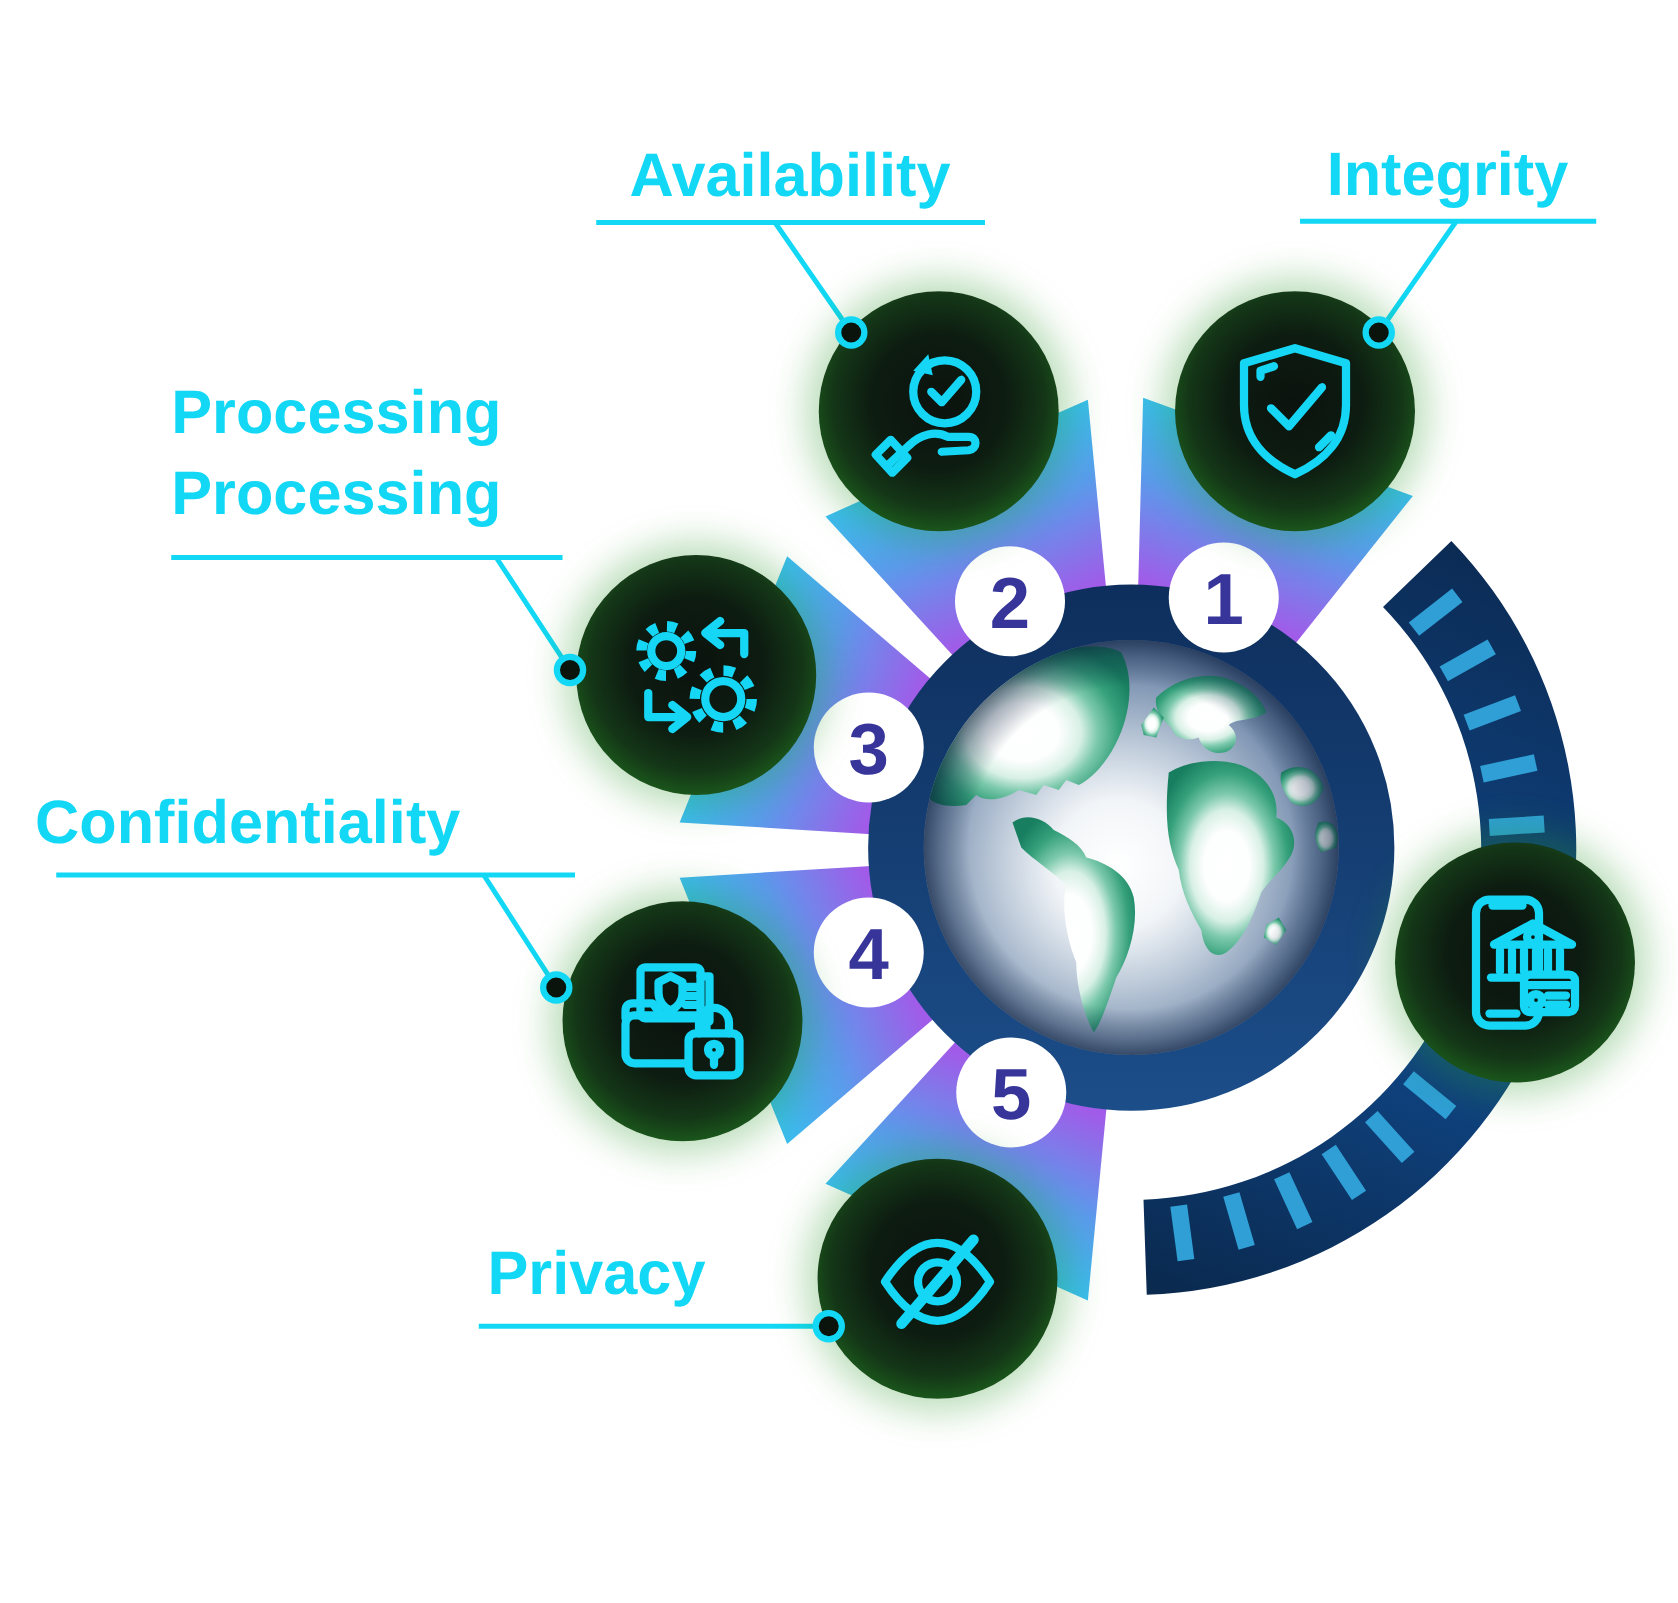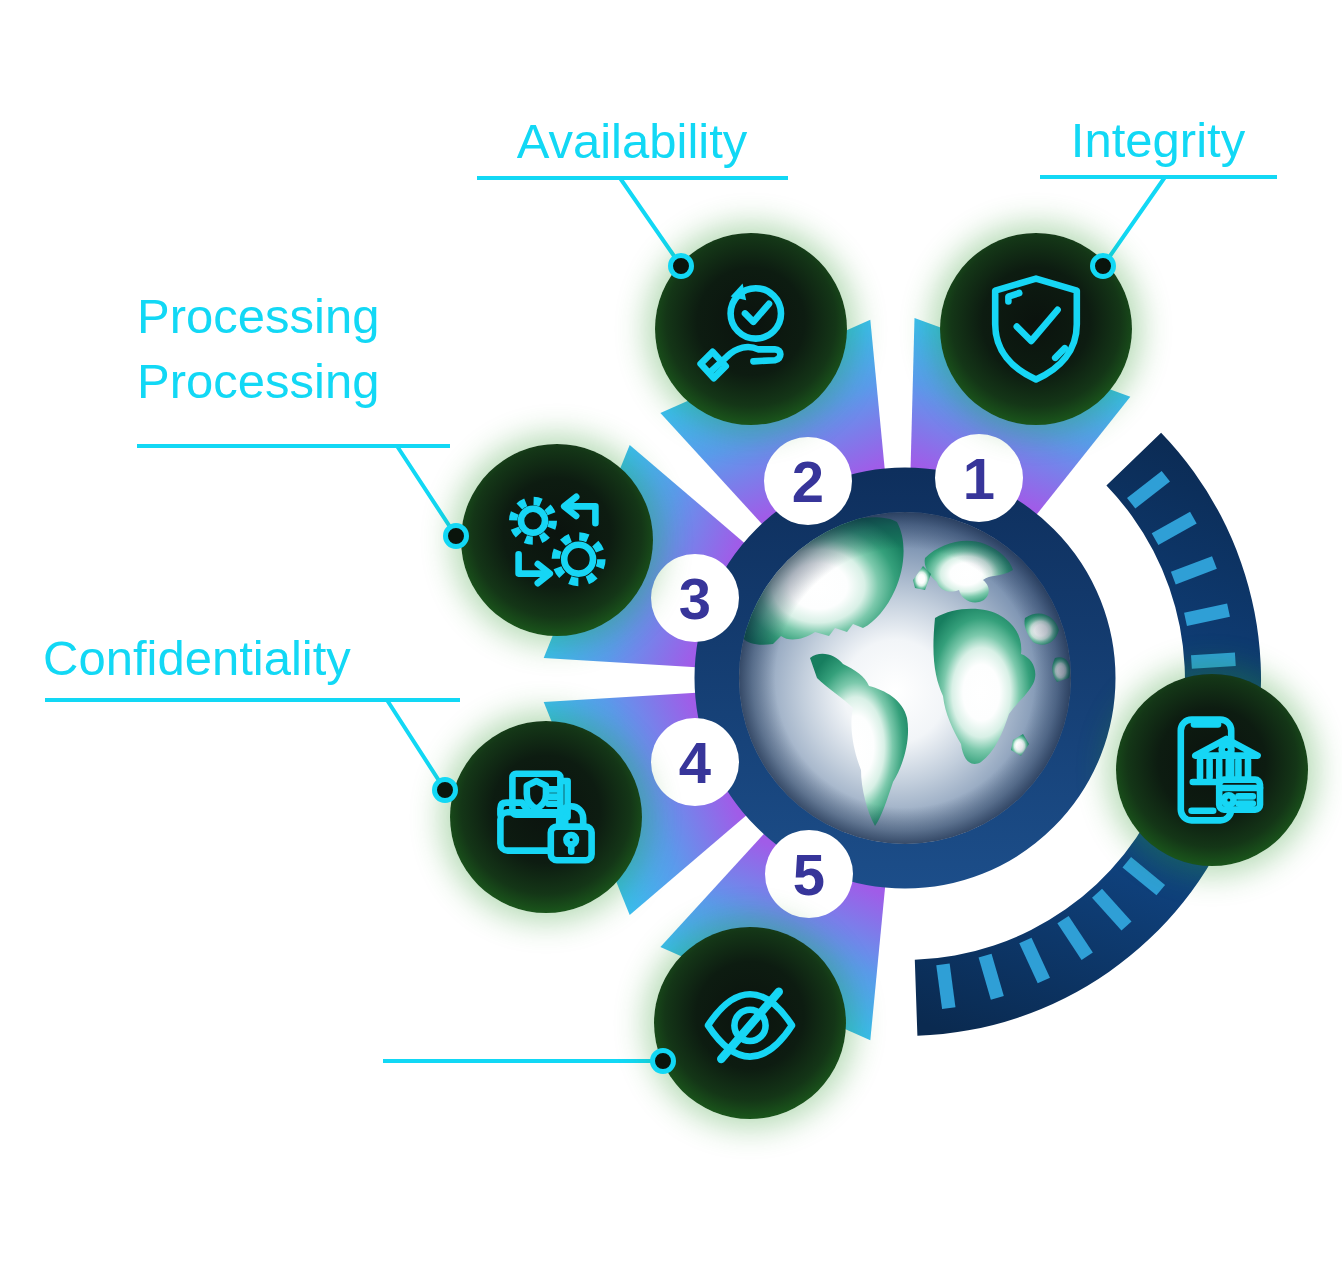--- a/index.html
+++ b/index.html
@@ -2,21 +2,21 @@
 <html><head>
 <meta charset="utf-8">
 <style>
   html,body{margin:0;padding:0;background:#ffffff;}
   .canvas{
     position:relative;width:1342px;height:1282px;background:#ffffff;
     overflow:hidden;font-family:"Liberation Sans",sans-serif;
   }
   .layer-svg{position:absolute;left:0;top:0;z-index:1;}
   .label{
-    position:absolute;z-index:5;color:#12d8f5;font-weight:normal;
+    position:absolute;z-index:5;color:#12d8f5;font-weight:bold;
     font-size:49px;line-height:1.32;letter-spacing:0px;
   }
   .label.center{text-align:center;}
   .icon-circle{
     position:absolute;z-index:2;width:192px;height:192px;border-radius:50%;
     display:flex;align-items:center;justify-content:center;
     background:radial-gradient(circle at 50% 46%,
       #0b130e 0%, #0d1c11 38%, #143617 60%, #1d651d 80%, #2b9e29 94%, #1e7a1f 100%);
     box-shadow:0 0 30px 10px rgba(40,150,38,.33);
   }
@@ -254,21 +254,22 @@
   <div class="dot" style="left:1090px;top:253px;"></div>
   <div class="dot" style="left:668px;top:253px;"></div>
   <div class="dot" style="left:443px;top:523px;"></div>
   <div class="dot" style="left:432px;top:777px;"></div>
   <div class="dot" style="left:650px;top:1048px;"></div>
 
   <div class="label center" style="left:452px;top:109px;width:360px;">Availability</div>
 
   <div class="label center" style="left:1020px;top:108px;width:276px;">Integrity</div>
 
-  <div class="label" style="left:137px;top:284px;width:340px;">
+  <div class="label" style="left:137px;top:298px;width:340px;">
     <div>Processing</div>
     <div>Processing</div>
   </div>
 
-  <div class="label" style="left:43px;top:626px;width:440px;">Confidentiality</div>
-
+  <div class="label" style="left:28px;top:626px;width:440px;">Confidentiality</div>
+
+  <div class="label" style="left:390px;top:987px;width:230px;">Privacy</div>
 
 </div>
 
 </body></html>

